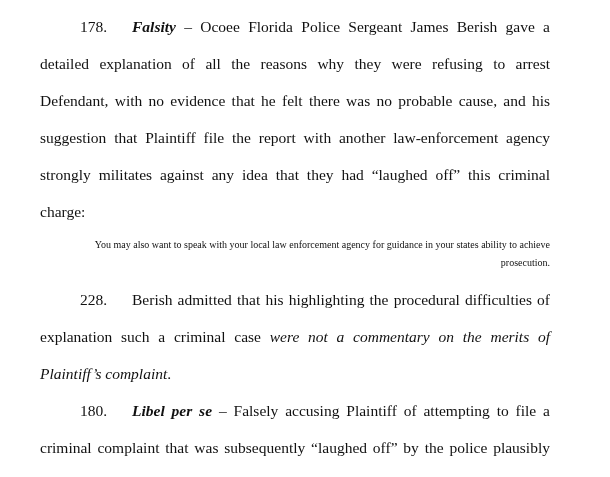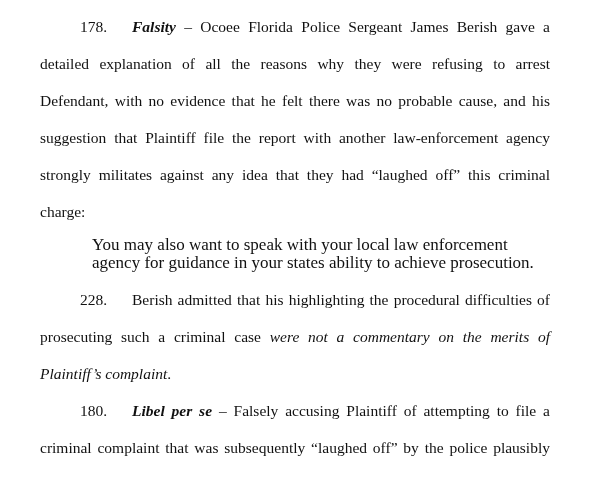--- a/index.html
+++ b/index.html
@@ -42,41 +42,41 @@
   .bold-ital {
     font-style: italic;
     font-weight: bold;
   }
   .ul-bold {
     font-weight: bold;
     text-decoration: underline;
   }
   .quote-block {
     margin: 6px 0 4px 52px;
-    font-size: 17px;
+    font-size: 10px;
     line-height: 17.5px;
-    text-align: left;
+    text-align: right;
     max-width: 480px;
   }
   .spacer-sm { height: 6px; }
 </style>
 </head>
 <body>
 
 <div class="page">
 
   <p class="para first-line-indent">
     <span class="num">178.</span><span class="bold-ital">Falsity</span><span>&nbsp;</span><span>–</span><span> Ocoee Florida Police Sergeant James Berish gave a detailed explanation of all the reasons why they were refusing to arrest Defendant, with no evidence that he felt there was no probable cause, and his suggestion that Plaintiff file the report with another law-enforcement agency strongly militates against any idea that they had “laughed off” this criminal charge:</span>
   </p>
 
   <div class="quote-block">You may also want to speak with your local law enforcement agency for guidance in your states ability to achieve prosecution.</div>
 
   <div class="spacer-sm"></div>
 
   <p class="para first-line-indent">
-    <span class="num">228.</span><span>Berish admitted that his highlighting the procedural difficulties of prosecuting such a criminal case </span><span class="ital">were not a commentary on the merits of Plaintiff’s complaint</span><span>.</span>
+    <span class="num">228.</span><span>Berish admitted that his highlighting the procedural difficulties of explanation such a criminal case </span><span class="ital">were not a commentary on the merits of Plaintiff’s complaint</span><span>.</span>
   </p>
 
   <p class="para first-line-indent">
     <span class="num">180.</span><span class="bold-ital">Libel per se</span><span>&nbsp;</span><span>–</span><span> Falsely accusing Plaintiff of attempting to file a criminal complaint that was subsequently “laughed off” by the police plausibly subjected Plaintiff to all of the social opprobrium listed in Florida’s case law on libel per se, </span><span class="ital">supra</span><span>  (i.e., </span><span class="ital">Dibble, Blake, Delacruz, Spears)</span><span class="ul-bold">, and actual ridicule did indeed occur at Tweb on July 8, 2015, post #’s 116-120</span>
   </p>
 
 </div>
 
 </body></html>

